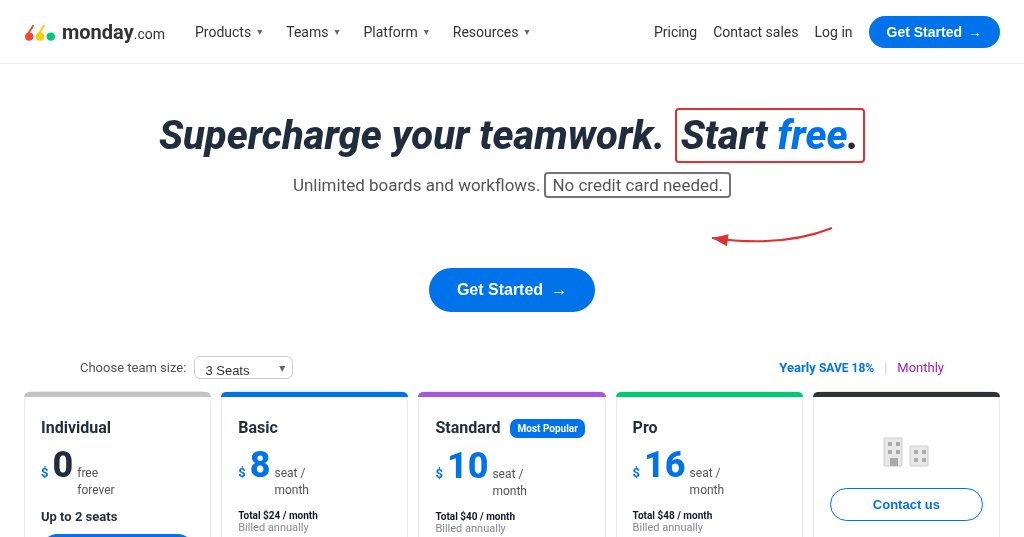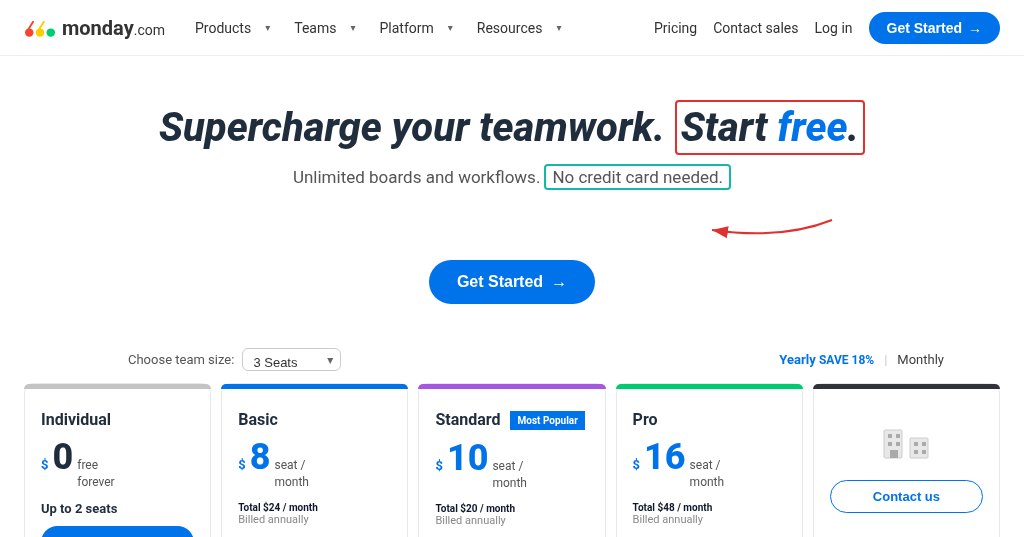--- a/index.html
+++ b/index.html
@@ -1,51 +1,51 @@
 <!DOCTYPE html>
 <html><head>
   <meta charset="utf-8">
   <style>
     * { box-sizing: border-box; margin: 0; padding: 0; }
     body { font-family: -apple-system, BlinkMacSystemFont, 'Segoe UI', Roboto, sans-serif; background: #fff; color: #333; }
 
     
     .navbar {
       display: flex; align-items: center; justify-content: space-between;
-      padding: 0 24px; height: 56px; border-bottom: 1px solid #eee;
+      padding: 0 24px; height: 64px; border-bottom: 1px solid #eee;
       position: relative; z-index: 10;
     }
     .navbar-left { display: flex; align-items: center; gap: 4px; }
     .logo { display: flex; align-items: center; gap: 6px; margin-right: 16px; }
     .logo-icon { width: 32px; height: 20px; }
     .logo-text { font-size: 20px; font-weight: 700; color: #333; }
     .logo-text span { color: #333; }
     .nav-link {
       font-size: 14px; color: #333; cursor: pointer; padding: 6px 10px;
-      display: flex; align-items: center; gap: 14px; white-space: nowrap;
+      display: flex; align-items: center; gap: 6px; white-space: nowrap;
     }
     .chevron { font-size: 10px; color: #666; }
     .navbar-right { display: flex; align-items: center; gap: 16px; }
     .nav-right-link { font-size: 14px; color: #333; cursor: pointer; }
     .btn-get-started-nav {
       background: #0073ea; color: #fff; border: none; border-radius: 20px;
       padding: 8px 18px; font-size: 14px; font-weight: 600; cursor: pointer;
       display: flex; align-items: center; gap: 6px;
     }
 
     
     .hero { text-align: center; padding: 48px 20px 24px; }
     .hero h1 { font-size: 40px; font-weight: 800; color: #1f2d3d; line-height: 1.2; margin-bottom: 12px; font-style: italic; }
     .hero h1 .start-free-box {
       display: inline; border: 2.5px solid #e03030; border-radius: 4px; padding: 2px 4px;
     }
     .hero h1 .free-word { color: #0073ea; }
     .hero-subtitle { font-size: 17px; color: #555; margin-bottom: 20px; display: flex; align-items: center; justify-content: center; gap: 4px; }
     .no-credit-box {
-      border: 2px solid #14b8a6; border-radius: 4px; padding: 1px 6px; display: inline-block;
+      border: 2px solid #737373; border-radius: 4px; padding: 1px 6px; display: inline-block;
     }
     .btn-get-started-hero {
       background: #0073ea; color: #fff; border: none; border-radius: 24px;
       padding: 13px 28px; font-size: 16px; font-weight: 600; cursor: pointer;
       display: inline-flex; align-items: center; gap: 8px; margin-bottom: 8px;
     }
 
     
     .controls-row {
       display: flex; align-items: center; justify-content: space-between;
@@ -59,21 +59,21 @@
     }
     .select-wrapper { position: relative; display: inline-block; }
     .select-wrapper::after {
       content: '▾'; position: absolute; right: 8px; top: 50%; transform: translateY(-50%);
       font-size: 12px; color: #666; pointer-events: none;
     }
     .billing-toggle { display: flex; align-items: flex-start; gap: 10px; font-size: 13px; }
     .billing-yearly { color: #0073ea; font-weight: 700; cursor: pointer; }
     .billing-save { color: #0073ea; font-size: 12px; }
     .billing-sep { color: #ccc; }
-    .billing-monthly { color: #404040; cursor: pointer; }
+    .billing-monthly { color: #a21caf; cursor: pointer; }
 
     
     .pricing-section { padding: 4px 24px 24px; }
     .cards-row { display: flex; gap: 10px; }
     .card {
       flex: 1; border: 1.5px solid #e8e8e8; border-radius: 10px;
       padding: 20px 16px 16px; position: relative; background: #fff;
       display: flex; flex-direction: column; gap: 10px;
     }
     .card-top-bar {
@@ -82,21 +82,21 @@
     }
     .card-individual .card-top-bar { background: #c4c4c4; }
     .card-basic .card-top-bar { background: #0073ea; }
     .card-standard .card-top-bar { background: #a358df; }
     .card-pro .card-top-bar { background: #00ca72; }
     .card-enterprise .card-top-bar { background: #323338; }
 
     .card-title { font-size: 16px; font-weight: 700; color: #1f2d3d; margin-top: 6px; }
     .most-popular-badge {
       background: #0073ea; color: #fff; font-size: 10px; font-weight: 700;
-      border-radius: 0; padding: 3px 7px; margin-left: 6px; display: inline-block;
+      border-radius: 7px; padding: 3px 7px; margin-left: 6px; display: inline-block;
       vertical-align: middle; line-height: 1.3;
     }
     .price-row { display: flex; align-items: baseline; gap: 4px; }
     .price-dollar { font-size: 13px; color: #0073ea; font-weight: 700; }
     .price-amount { font-size: 36px; color: #0073ea; font-weight: 800; line-height: 1; }
     .price-zero { font-size: 36px; color: #1f2d3d; font-weight: 800; line-height: 1; }
     .price-details { font-size: 12px; color: #555; line-height: 1.4; }
     .price-total { font-size: 10px; font-weight: 700; color: #0f172a; margin-top: 1px; }
     .price-billed { font-size: 11px; color: #888; }
     .seats-label { font-size: 13px; font-weight: 700; color: #1f2d3d; }
@@ -185,21 +185,21 @@
       <path d="M 200 10 Q 150 30 80 20" stroke="#e03030" stroke-width="2" fill="none" marker-end="url(#arrowhead)"></path>
     </svg>
   </div>
   <button class="btn-get-started-hero">
     <span>Get Started</span>
     <span>→</span>
   </button>
 </section>
 
 <div class="controls-row">
-  <div style="display:flex;align-items:center;margin-left:48px;">
+  <div style="display:flex;align-items:center;">
     <span class="team-size-label">Choose team size:</span>
     <div class="select-wrapper">
       <select class="team-size-select">
         <option>1 Seat</option>
         <option>2 Seats</option>
         <option selected="">3 Seats</option>
         <option>5 Seats</option>
         <option>10 Seats</option>
         <option>15+ Seats</option>
       </select>
@@ -260,21 +260,21 @@
       </div>
       <div class="price-row">
         <span class="price-dollar">$</span>
         <span class="price-amount">10</span>
         <div class="price-details">
           <div>seat /</div>
           <div>month</div>
         </div>
       </div>
       <div>
-        <div class="price-total">Total $20 / month</div>
+        <div class="price-total">Total $40 / month</div>
         <div class="price-billed">Billed annually</div>
       </div>
 
     </div>
 
     <div class="card card-pro">
       <div class="card-top-bar"></div>
       <div class="card-title">Pro</div>
       <div class="price-row">
         <span class="price-dollar">$</span>

